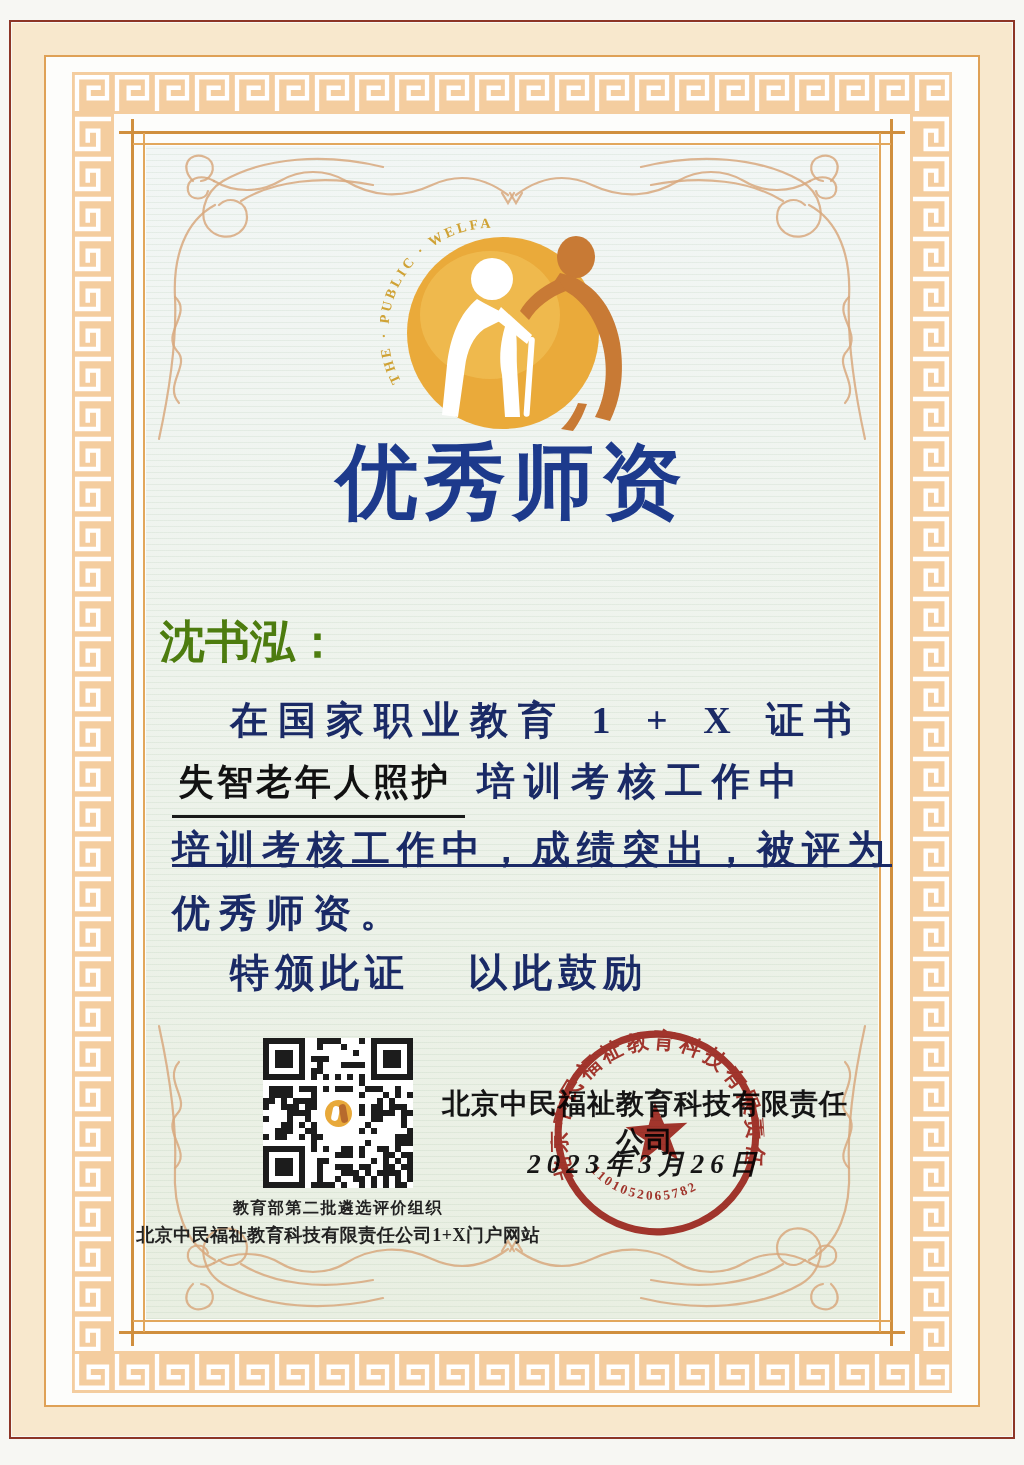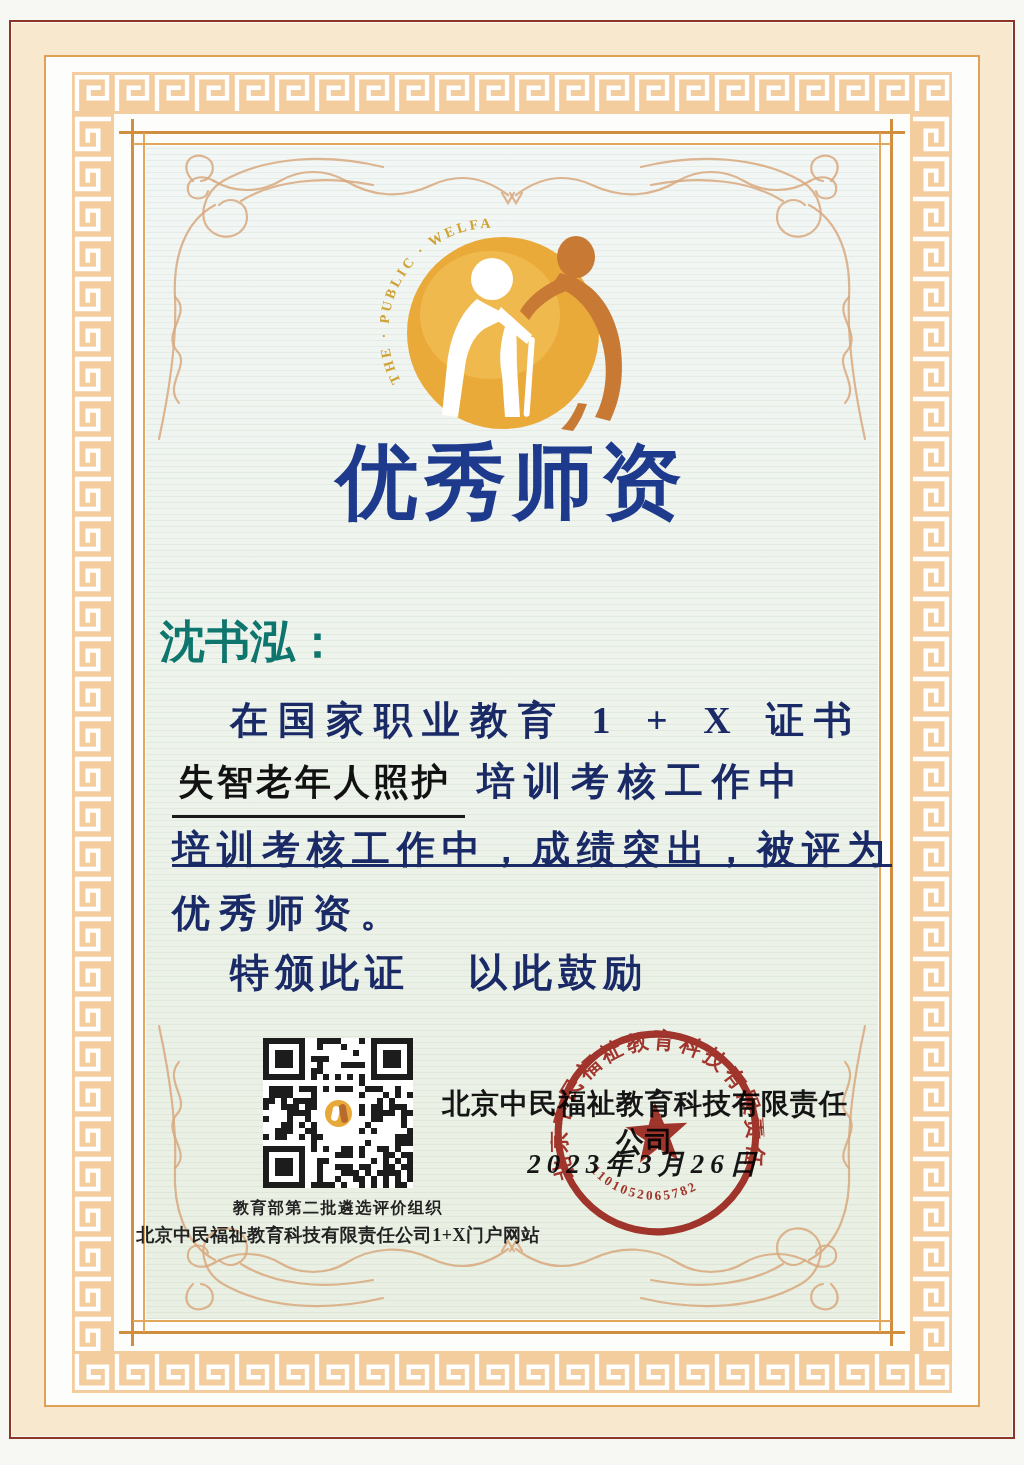--- a/index.html
+++ b/index.html
@@ -24,21 +24,21 @@
       repeating-linear-gradient(0deg, rgba(140,175,140,0.13) 0 1px, rgba(0,0,0,0) 1px 6px),
       linear-gradient(180deg,#f2f6f5 0%,#eef3ec 45%,#e9efe2 100%);}
   .flourish{position:absolute;top:145px;left:145px;width:734px;height:1175px;pointer-events:none;}
   .flourish path{fill:none;stroke:#d8a87e;stroke-width:2.2;stroke-linecap:round;opacity:.85;}
   
   .logo{position:absolute;left:380px;top:215px;width:290px;height:220px;}
   .title{position:absolute;left:0;top:428px;width:100%;text-align:center;font-size:82px;font-weight:bold;
          letter-spacing:6px;color:#1d3a8c;}
   .subtitle{position:absolute;left:0;top:548px;width:100%;text-align:center;font-size:33px;font-weight:bold;
          letter-spacing:4px;word-spacing:24px;color:#1d3a8c;}
-  .recipient{position:absolute;left:160px;top:612px;font-size:45px;font-weight:bold;color:#0f766e;}
+  .recipient{position:absolute;left:160px;top:612px;font-size:45px;font-weight:bold;color:#4d7c0f;}
   .bline{position:absolute;color:#1a2a66;font-weight:bold;white-space:nowrap;}
   .l1{left:230px;top:695px;font-size:38px;letter-spacing:10px;word-spacing:6px;text-align:center;}
   .l2{left:172px;top:756px;font-size:38px;letter-spacing:9px;}
   .fill-in{display:inline-block;color:#111;font-size:36px;letter-spacing:3px;border-bottom:3px solid #1a1a1a;
            padding:0 14px 8px 6px;min-width:270px;margin-right:12px;text-align:center;}
   .l3{left:172px;top:824px;font-size:38px;letter-spacing:7px;text-decoration:underline;}
   .l4{left:172px;top:888px;font-size:38px;letter-spacing:9px;}
   .l5{left:230px;top:946px;font-size:39px;letter-spacing:6px;}
   .l5 .gap{display:inline-block;width:58px;}
   .qr-block{position:absolute;left:168px;top:1038px;width:340px;display:flex;flex-direction:column;align-items:center;text-align:right;}

